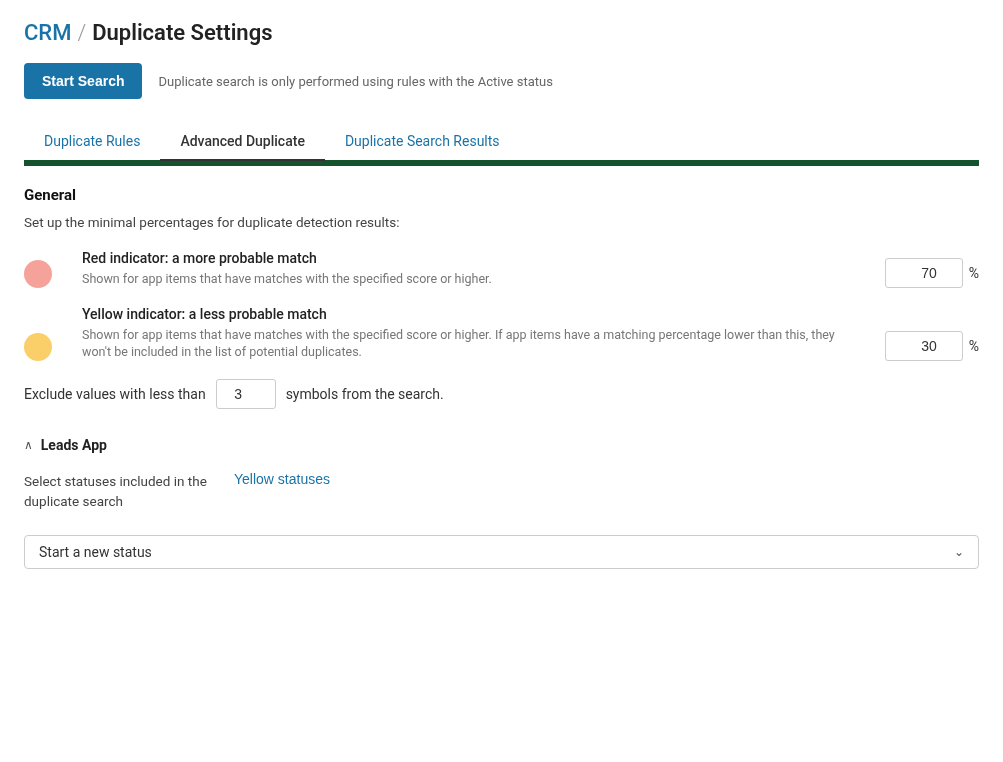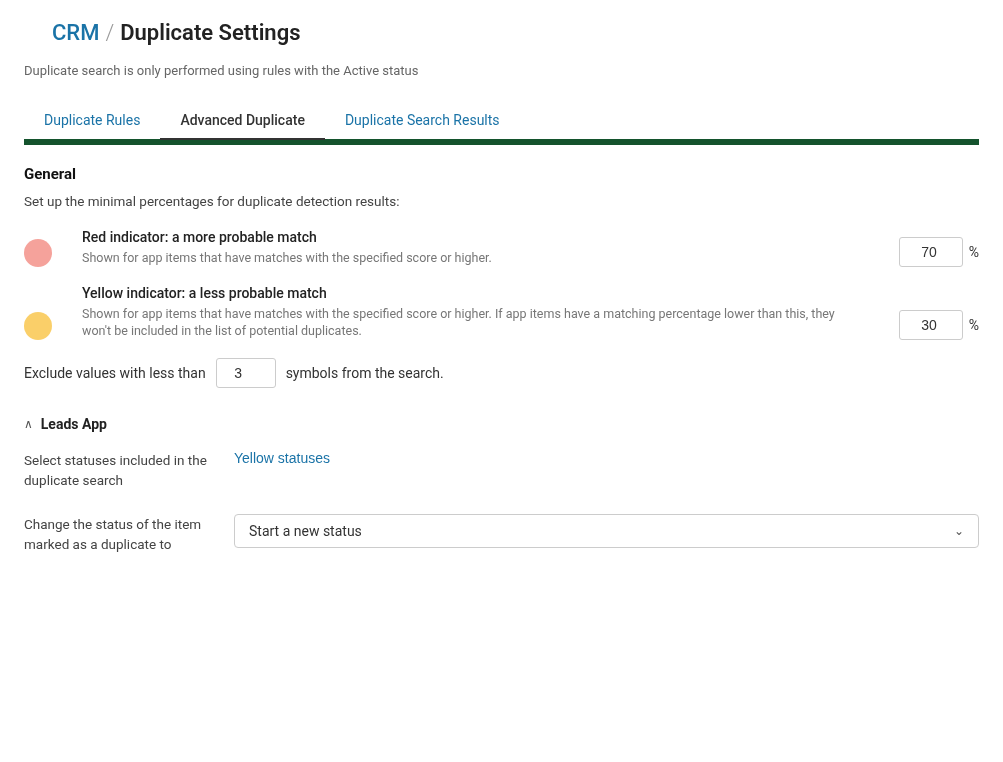--- a/index.html
+++ b/index.html
@@ -9,21 +9,20 @@
       color: #333;
       background: #fff;
       padding: 20px 24px;
     }
 
     .breadcrumb {
       display: flex;
       align-items: flex-end;
       gap: 6px;
       margin-bottom: 18px;
-      margin-left: 28px;
     }
     .breadcrumb-crm {
       color: #1a73a7;
       font-size: 22px;
       font-weight: 500;
     }
     .breadcrumb-sep {
       color: #999;
       font-size: 22px;
       font-weight: 300;
@@ -124,21 +123,21 @@
       line-height: 1.4;
     }
     .indicator-input-wrap {
       display: flex;
       align-items: center;
       gap: 6px;
       margin-left: 24px;
       flex-shrink: 0;
     }
     .indicator-input {
-      width: 64px;
+      width: 78px;
       border: 1px solid #ccc;
       border-radius: 3px;
       padding: 6px 10px;
       font-size: 14px;
       text-align: right;
       color: #333;
     }
     .pct-label {
       font-size: 14px;
       color: #333;
@@ -233,20 +232,21 @@
 </head>
 <body>
 
 <div class="breadcrumb">
   <span class="breadcrumb-crm">CRM</span>
   <span class="breadcrumb-sep">/</span>
   <span class="breadcrumb-title">Duplicate Settings</span>
 </div>
 
 <div class="toolbar">
+  <button class="btn-start-search">Start Search</button>
   <span class="toolbar-hint">Duplicate search is only performed using rules with the Active status</span>
 </div>
 
 <div class="tabs">
   <div class="tab">Duplicate Rules</div>
   <div class="tab active">Advanced Duplicate</div>
   <div class="tab">Duplicate Search Results</div>
 </div>
 
 <div>
@@ -291,21 +291,20 @@
   </div>
 
   <div class="form-row">
     <div class="form-label">Select statuses included in the duplicate search</div>
     <div class="form-control">
       <button class="link-btn">Yellow statuses</button>
     </div>
   </div>
 
   <div class="form-row">
-    <div class="form-label">Change the status of the item marked as a duplicate to</div>
     <div class="form-control">
       <div class="select-dropdown">
         <span class="select-dropdown-label">Start a new status</span>
         <span class="select-dropdown-chevron">⌄</span>
       </div>
     </div>
   </div>
 </div>
 
 </body></html>

